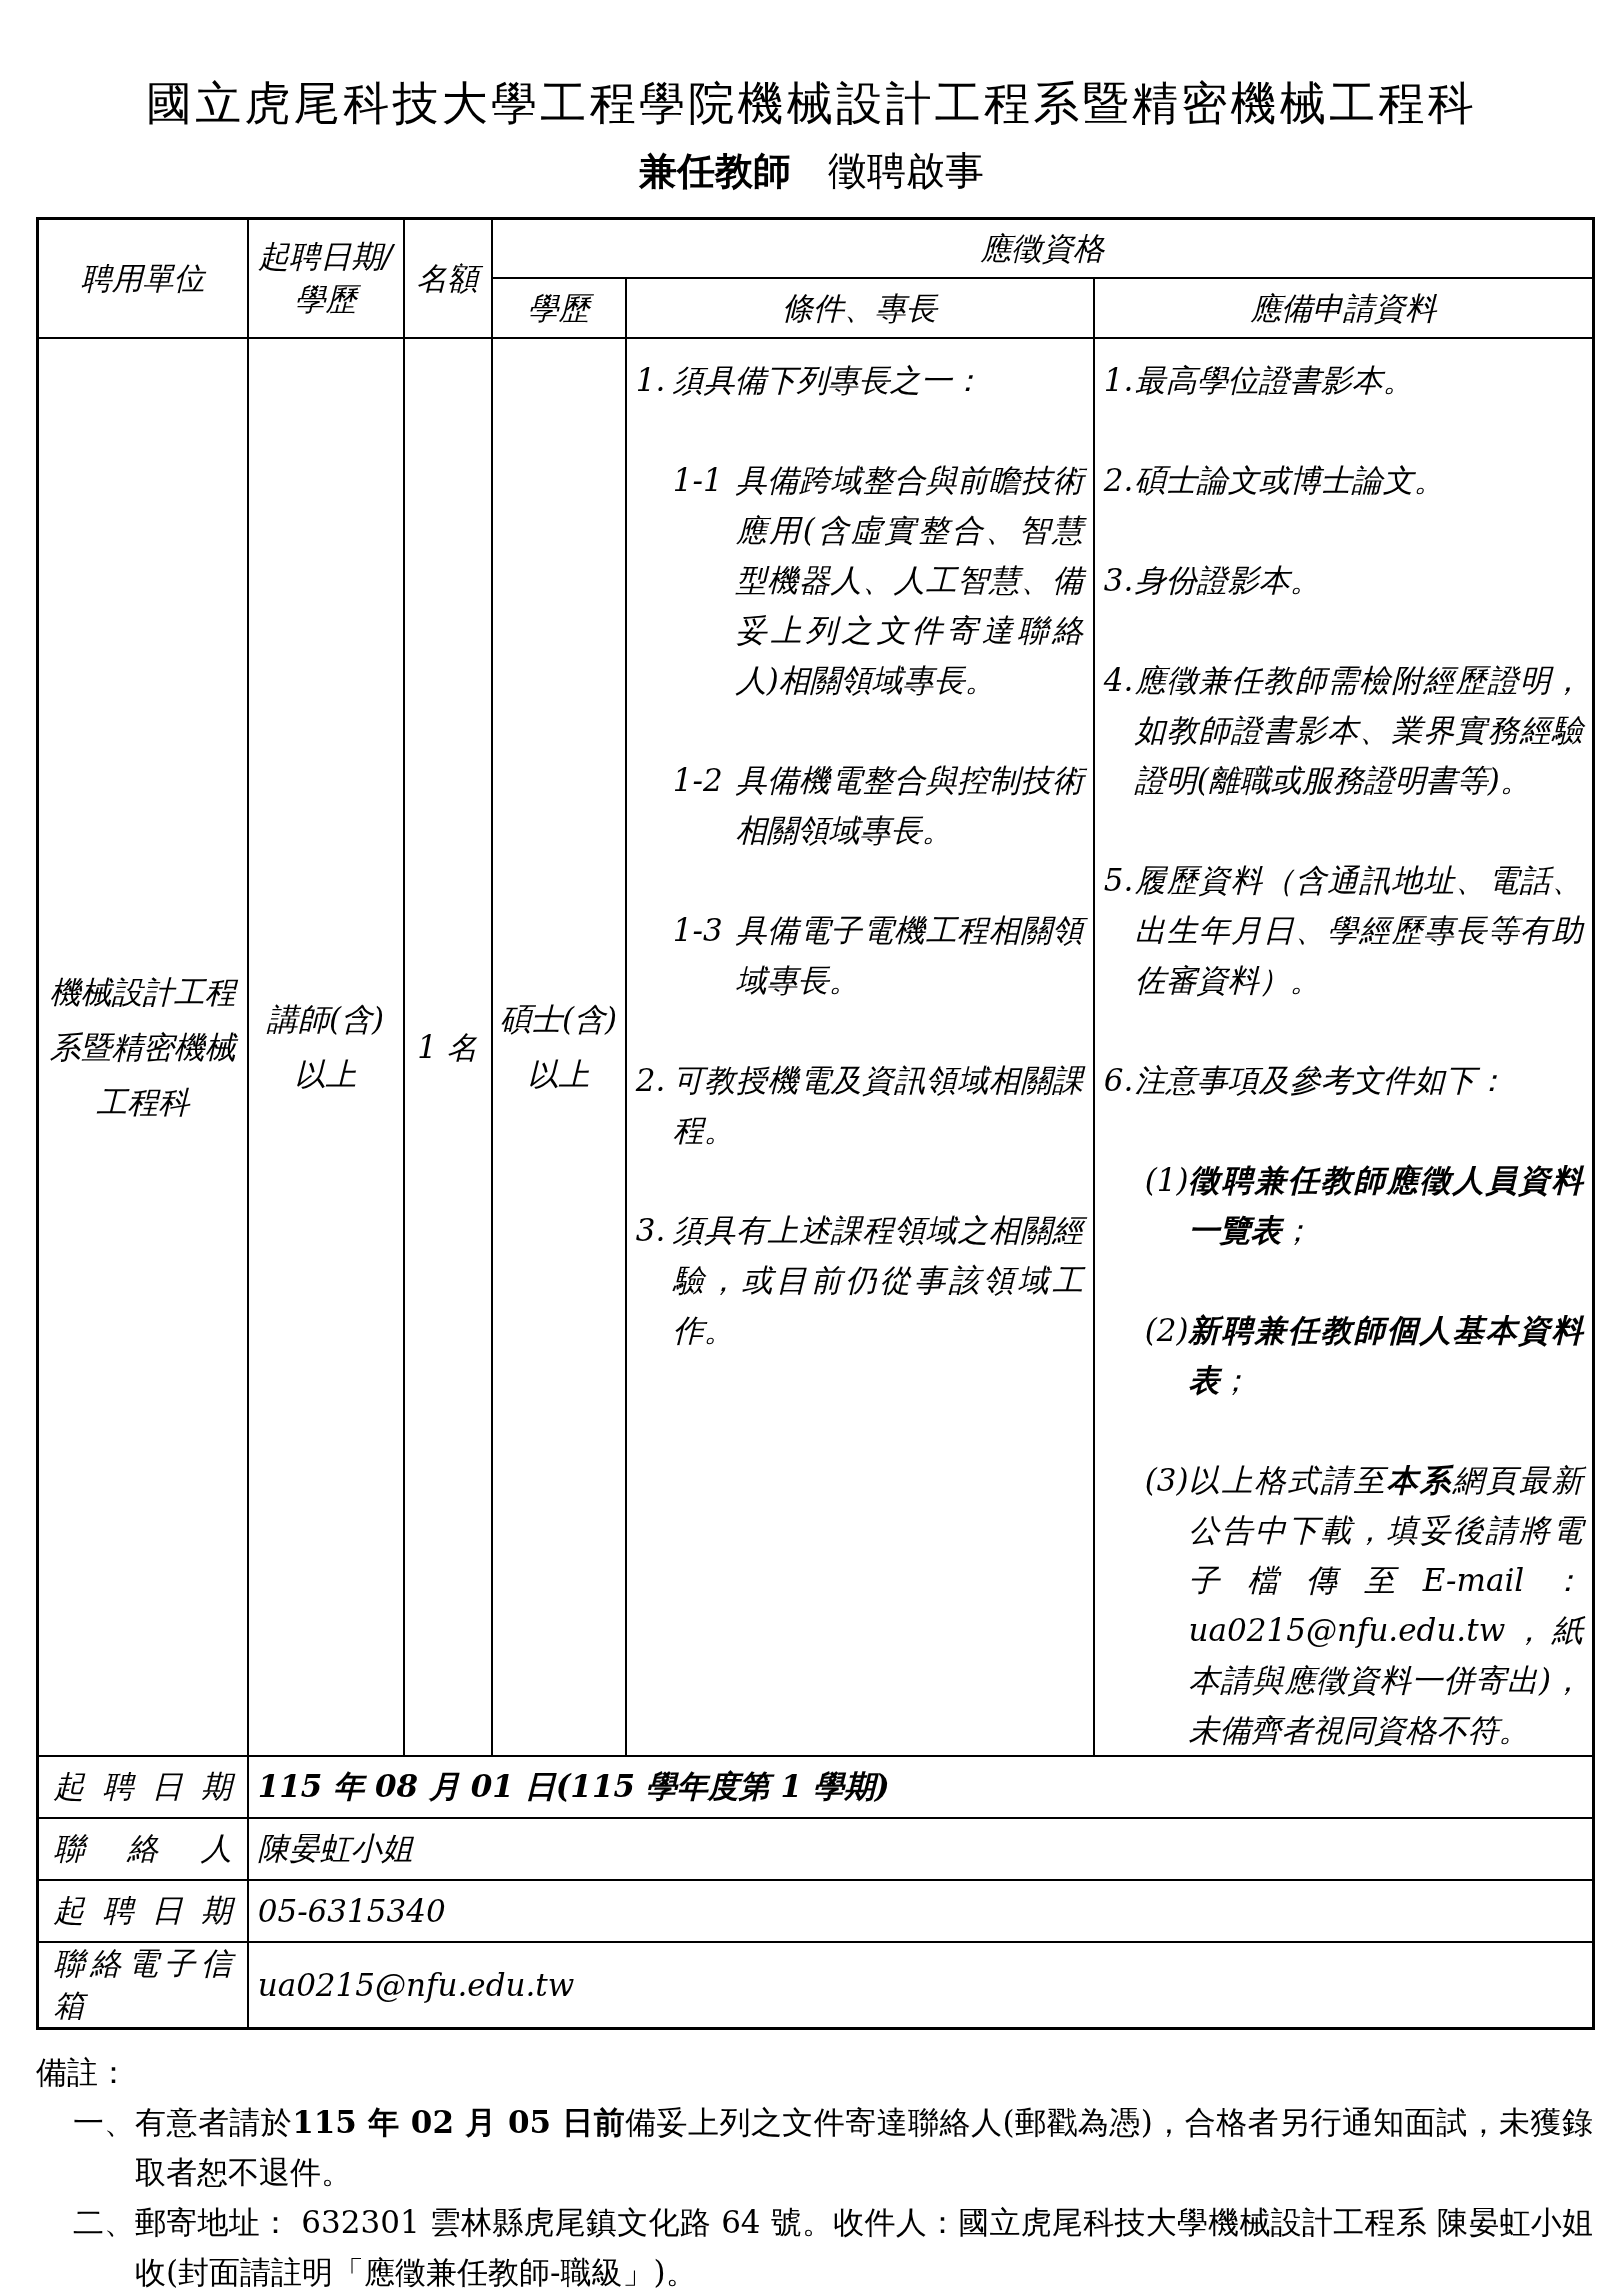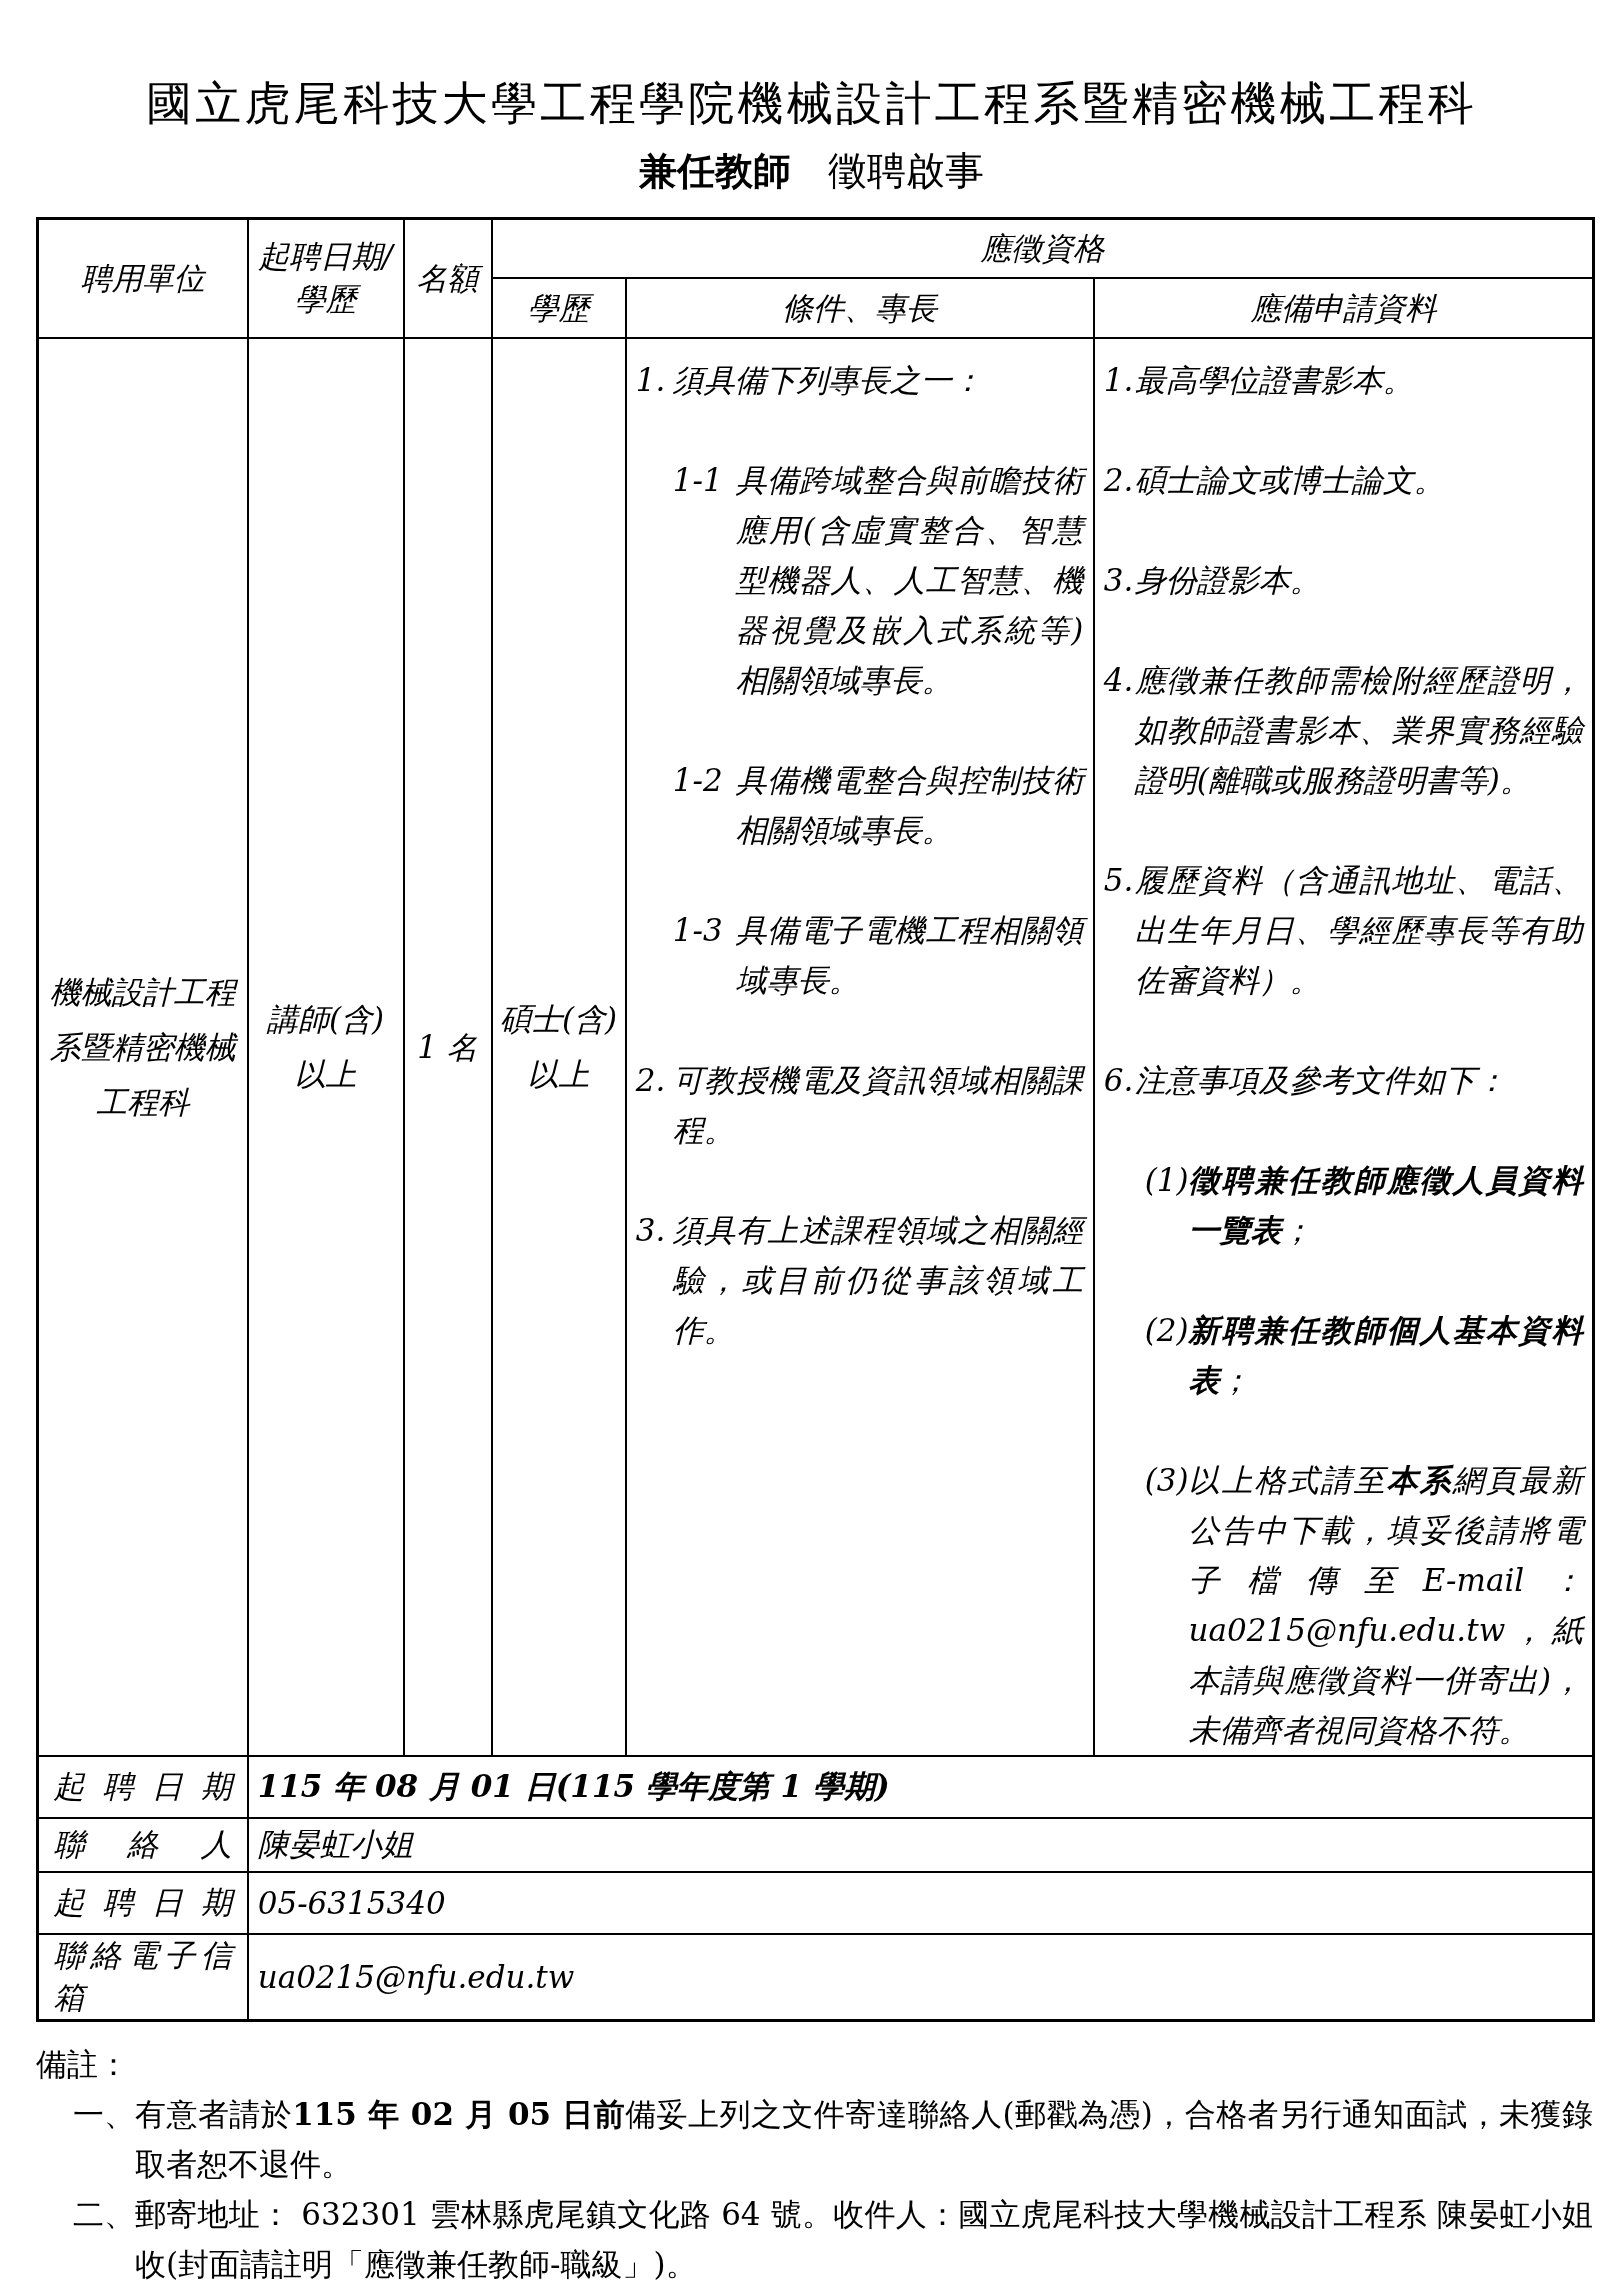--- a/index.html
+++ b/index.html
@@ -114,21 +114,21 @@
         <div>以上</div>
       </td>
 
       <td class="topcell">
         <div class="ci">
           <span class="no">1.</span>
           <span class="tx">須具備下列專長之一：</span>
         </div>
         <div class="ci sub">
           <span class="no">1-1</span>
-          <span class="tx">具備跨域整合與前瞻技術應用(含虛實整合、智慧型機器人、人工智慧、機器視覺及嵌入式系統等)相關領域專長。</span>
+          <span class="tx">具備跨域整合與前瞻技術應用(含虛實整合、智慧型機器人、人工智慧、備妥上列之文件寄達聯絡人)相關領域專長。</span>
         </div>
         <div class="ci sub">
           <span class="no">1-2</span>
           <span class="tx">具備機電整合與控制技術相關領域專長。</span>
         </div>
         <div class="ci sub">
           <span class="no">1-3</span>
           <span class="tx">具備電子電機工程相關領域專長。</span>
         </div>
         <div class="ci">
@@ -178,21 +178,21 @@
           <span class="no">(3)</span>
           <span class="tx"><span>以上格式請至</span><span class="bseg">本系</span><span>網頁最新公告中下載，填妥後請將電子檔傳至E-mail：ua0215@nfu.edu.tw，紙本請與應徵資料一併寄出)，未備齊者視同資格不符。</span></span>
         </div>
       </td>
     </tr>
 
     <tr style="height:62px">
       <td class="info-label">起聘日期</td>
       <td class="info-value bold" colspan="5">115 年 08 月 01 日(115 學年度第 1 學期)</td>
     </tr>
-    <tr style="height:54px">
+    <tr style="height:62px">
       <td class="info-label">聯絡人</td>
       <td class="info-value" colspan="5">陳晏虹小姐</td>
     </tr>
     <tr style="height:62px">
       <td class="info-label">起聘日期</td>
       <td class="info-value" colspan="5">05-6315340</td>
     </tr>
     <tr style="height:59px">
       <td class="info-label">聯絡電子信箱</td>
       <td class="info-value" colspan="5">ua0215@nfu.edu.tw</td>

